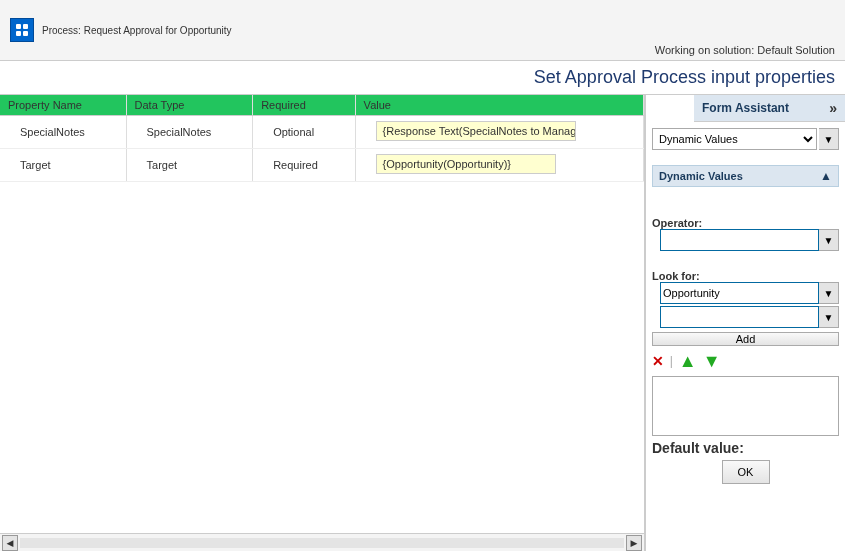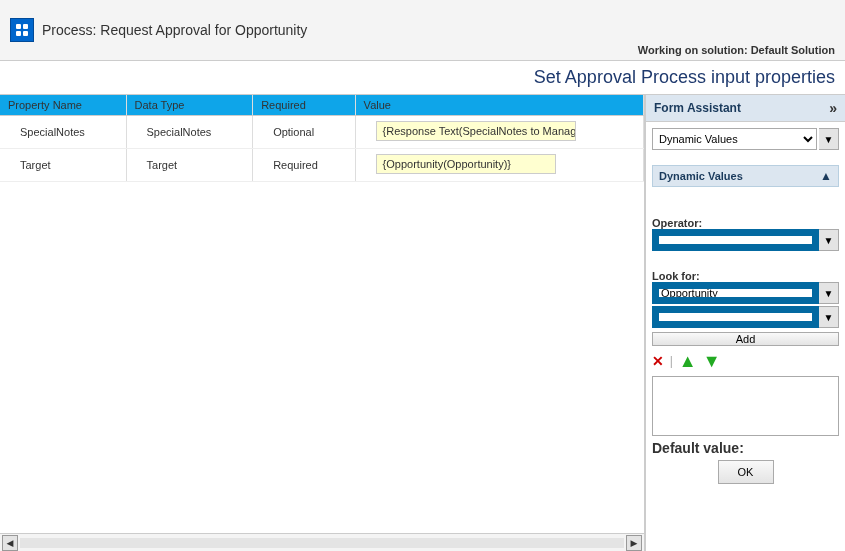--- a/index.html
+++ b/index.html
@@ -31,28 +31,28 @@
       display: flex;
       align-items: center;
       justify-content: center;
       border: 1px solid #004a99;
     }
     .top-bar-icon svg {
       width: 16px;
       height: 16px;
     }
     .top-bar-text {
-      font-size: 14px;
+      font-size: 10px;
       color: #333;
     }
     .top-bar-solution {
       margin-left: auto;
       font-size: 11px;
       color: #333;
-      font-weight: 700;
+      font-weight: 400;
       margin-top: 40px;
     }
 
     
     .page-title-area {
       padding: 6px 10px 6px 10px;
       border-bottom: 1px solid #ccc;
       text-align: right;
     }
     .page-title {
@@ -75,21 +75,21 @@
       border-right: 1px solid #ccc;
       display: flex;
       flex-direction: column;
     }
 
     .properties-table {
       width: 100%;
       border-collapse: collapse;
     }
     .properties-table th {
-      background: #0ea5e9;
+      background: #22c55e;
       border-bottom: 1px solid #ccc;
       border-right: 1px solid #ddd;
       padding: 4px 8px;
       text-align: left;
       font-weight: 400;
       color: #333;
       font-size: 11px;
     }
     .properties-table td {
       border-bottom: 1px solid #eee;
@@ -151,20 +151,21 @@
       border-left: 1px solid #ccc;
     }
 
     .fa-header {
       background: #dce6f0;
       border-bottom: 1px solid #ccc;
       padding: 5px 8px;
       display: flex;
       align-items: center;
       justify-content: space-between;
+      margin-left: 48px;
     }
     .fa-header-title {
       font-size: 12px;
       font-weight: 600;
       color: #1a3a5c;
     }
     .fa-expand-btn {
       font-size: 14px;
       color: #333;
       cursor: pointer;
@@ -235,24 +236,25 @@
       margin-top: 15px;
     }
 
     .fa-input-row {
       display: flex;
       align-items: center;
     }
     .fa-input {
       flex: 1;
       height: 22px;
-      border: 7px solid #0369a1;
+      border: 1px solid #0369a1;
       font-size: 11px;
       padding: 0 2px;
       background: #fff;
+      margin-left: 8px;
     }
     .fa-input-arrow {
       width: 20px;
       height: 22px;
       background: #e4e4e4;
       border: 1px solid #aaa;
       border-left: none;
       display: flex;
       align-items: center;
       justify-content: center;
@@ -309,21 +311,21 @@
       background: #fff;
     }
 
     .fa-default-label {
       font-size: 14px;
       color: #333;
       font-weight: 600;
     }
 
     .fa-ok-btn {
-      width: 56px;
+      width: 48px;
       height: 24px;
       background: linear-gradient(to bottom, #f9f9f9, #e4e4e4);
       border: 1px solid #aaa;
       font-size: 11px;
       cursor: pointer;
       display: flex;
       align-items: center;
       justify-content: center;
       align-self: center;
     }

